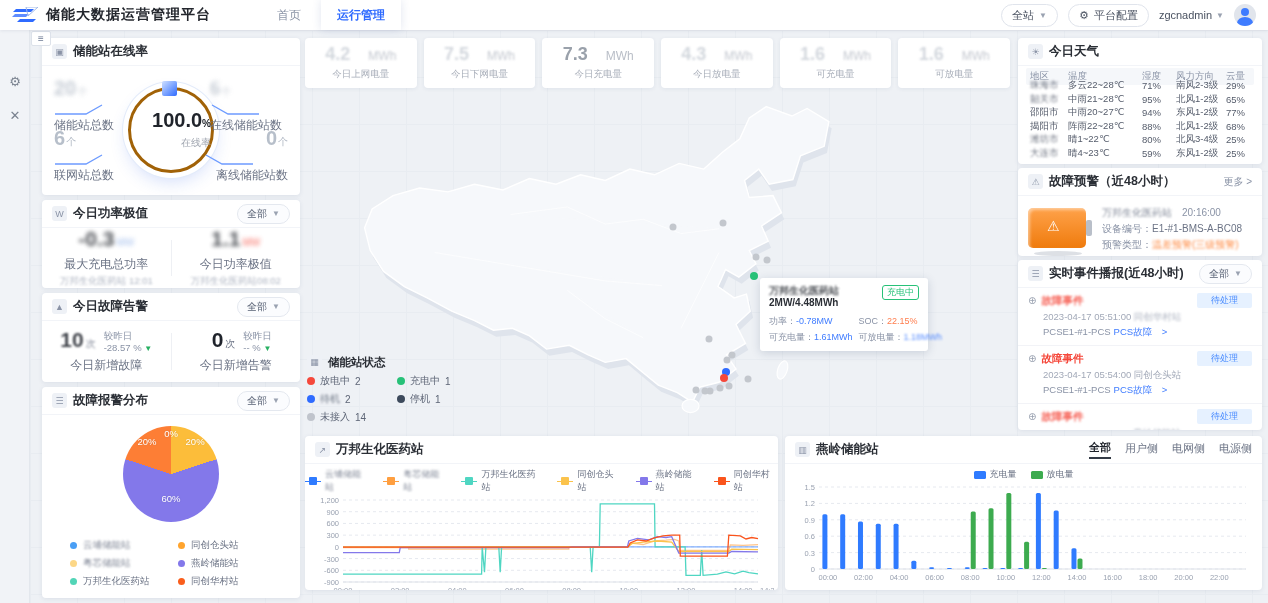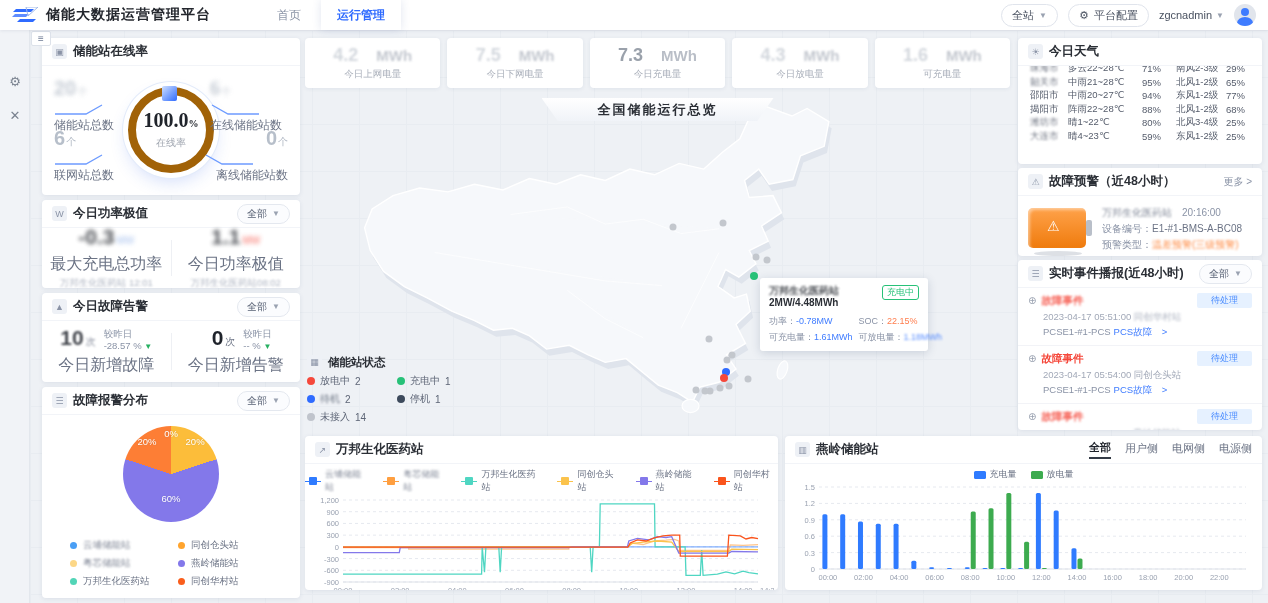--- a/index.html
+++ b/index.html
@@ -39,42 +39,42 @@
   #c-online .body{position:relative;height:128px;}
   .stat{position:absolute;width:84px;}
   .stat .sv{font-size:20px;color:#b7bfca;font-weight:bold;line-height:20px;}
   .stat .sv .unit{font-size:10px;font-weight:normal;color:#aeb6c2;margin-left:1px;}
   .stat .conn{display:block;margin:1px 0;}
   .stat .sl{font-size:12px;color:#6b7385;white-space:nowrap;}
   .stat.tl{left:12px;top:12px;}
   .stat.tr{right:6px;top:12px;font-family:Liberation Serif, serif;}
   .stat.bl{left:12px;bottom:10px;}
   .stat.br{right:12px;bottom:10px;text-align:right;}
-  #gauge{position:absolute;left:50%;top:50%;transform:translate(-50%,-50%);width:86px;height:86px;border-radius:50%;border:8px solid #a16207;background:#fff;box-shadow:0 0 0 5px #fff,0 0 0 6px #e3ebfa,0 8px 18px rgba(43,92,230,.22);display:flex;flex-direction:column;align-items:center;justify-content:center;font-family:Liberation Serif, serif;}
+  #gauge{position:absolute;left:50%;top:50%;transform:translate(-50%,-50%);width:86px;height:86px;border-radius:50%;border:3px solid #a16207;background:#fff;box-shadow:0 0 0 5px #fff,0 0 0 6px #e3ebfa,0 8px 18px rgba(43,92,230,.22);display:flex;flex-direction:column;align-items:flex-end;justify-content:center;}
   #gauge .gv{font-size:20px;font-weight:bold;color:#20242b;line-height:20px;}
   #gauge .gv .gu{font-size:10px;color:#20242b;}
   #gauge .gl{font-size:10px;color:#a0a6b0;margin-top:2px;}
   #gmark{position:absolute;left:50%;top:-9px;transform:translateX(-60%);width:15px;height:15px;border-radius:2px;background:linear-gradient(135deg,#cfe0ff,#2f6bff);}
   
   .twocol{display:flex;height:calc(100% - 28px);align-items:center;}
   .twocol .half{flex:1;text-align:center;position:relative;}
   .twocol .divider{width:1px;height:60%;background:#eef0f4;}
   .bigv{font-size:21px;font-weight:bold;color:#20242b;line-height:22px;}
   .bigv .unit{font-size:10px;font-weight:normal;margin-left:2px;}
   .u-blue{color:#8fb0e8;} .u-red{color:#f5483b;}
-  .half .lbl{font-size:16px;color:#6b7385;margin-top:2px;}
+  .half .lbl{font-size:12px;color:#6b7385;margin-top:2px;}
   .half .sub{font-size:9.5px;color:#a2a9b8;margin-top:2px;}
   .alarm-row{display:flex;align-items:center;justify-content:center;gap:8px;}
   .cmp{font-size:9.5px;color:#8a93a6;text-align:left;line-height:12px;}
   .cmp .dn{color:#27b061;font-size:8px;}
   
   #kpi-row{position:absolute;left:305px;top:38px;width:705px;height:50px;display:flex;gap:7px;}
   .kpi{flex:1;background:#fff;border-radius:4px;box-shadow:0 1px 4px rgba(31,53,105,.07);display:flex;flex-direction:column;align-items:center;justify-content:center;}
   .kpi .kv{font-size:18px;font-weight:bold;line-height:18px;}
-  .kpi .kv .ku{font-size:15px;font-weight:bold;color:#b9bec7;margin-left:18px;}
+  .kpi .kv .ku{font-size:12px;font-weight:normal;color:#b9bec7;margin-left:18px;}
   .kpi .kl{font-size:9.5px;color:#a8aeb9;margin-top:3px;}
   
   #map{position:absolute;left:305px;top:92px;width:705px;height:338px;}
   #banner{position:absolute;left:50%;top:6px;transform:translateX(-50%);width:232px;height:23px;background:linear-gradient(180deg,#ffffff,#f0f3f8);clip-path:polygon(0 0,100% 0,93% 100%,7% 100%);box-shadow:0 2px 6px rgba(40,60,100,.12);display:flex;align-items:center;justify-content:center;font-size:13px;font-weight:bold;color:#2b2f36;letter-spacing:2px;}
   .dot{position:absolute;width:7px;height:7px;border-radius:50%;transform:translate(-50%,-50%);cursor:pointer;}
   #tooltip{position:absolute;left:455px;top:186px;width:168px;background:#fff;border-radius:3px;box-shadow:0 2px 10px rgba(40,60,100,.18);padding:7px 9px;z-index:6;}
   #tt-head{display:flex;align-items:flex-start;gap:4px;}
   #tt-title{font-size:10px;font-weight:bold;color:#2b2f36;line-height:12px;}
   #tt-badge{margin-left:auto;font-size:9px;color:#27c178;border:1px solid #27c178;border-radius:3px;padding:0 4px;line-height:13px;flex:none;}
   #tt-rows{display:grid;grid-template-columns:1fr 1fr;gap:3px 6px;margin-top:6px;}
@@ -339,33 +339,36 @@
         <div class="kl">今日充电量</div>
       </div>
       <div class="kpi">
         <div class="kv blur1" style="color: rgb(204, 209, 216);">4.3<span class="ku">MWh</span></div>
         <div class="kl">今日放电量</div>
       </div>
       <div class="kpi">
         <div class="kv blur1" style="color: rgb(204, 209, 216);">1.6<span class="ku">MWh</span></div>
         <div class="kl">可充电量</div>
       </div>
+      <div class="kpi">
+        <div class="kv blur1" style="color: rgb(204, 209, 216);">1.6<span class="ku">MWh</span></div>
+        <div class="kl">可放电量</div>
+      </div>
     </div>
 
   <div id="map">
     <svg width="668" height="338" viewBox="0 0 705 338" style="position:absolute;left:16px;top:0">
       <g>
         <path transform="translate(3,7)" fill="#dfe4ec" d="M470,6 L497,16 L513,8 L536,22 L531,48 L506,58 L498,83 L473,88 L462,72 L447,84 L452,102 L477,100 L486,118 L465,132 L472,148 L452,158 L459,172 L441,186 L427,178 L419,196 L436,208 L449,204 L453,222 L438,236 L448,256 L428,268 L438,283 L420,297 L400,302 L392,318 L376,308 L356,300 L340,287 L322,272 L300,276 L282,268 L262,258 L238,262 L220,248 L202,240 L182,242 L162,232 L138,222 L112,208 L88,196 L66,180 L52,158 L46,134 L54,114 L76,100 L104,92 L134,96 L162,88 L192,94 L220,82 L248,88 L274,78 L300,84 L326,72 L352,78 L378,66 L404,72 L424,54 L442,40 L452,18 Z"></path>
         <path fill="#f6f8fb" stroke="#ffffff" stroke-width="1.5" d="M470,6 L497,16 L513,8 L536,22 L531,48 L506,58 L498,83 L473,88 L462,72 L447,84 L452,102 L477,100 L486,118 L465,132 L472,148 L452,158 L459,172 L441,186 L427,178 L419,196 L436,208 L449,204 L453,222 L438,236 L448,256 L428,268 L438,283 L420,297 L400,302 L392,318 L376,308 L356,300 L340,287 L322,272 L300,276 L282,268 L262,258 L238,262 L220,248 L202,240 L182,242 L162,232 L138,222 L112,208 L88,196 L66,180 L52,158 L46,134 L54,114 L76,100 L104,92 L134,96 L162,88 L192,94 L220,82 L248,88 L274,78 L300,84 L326,72 L352,78 L378,66 L404,72 L424,54 L442,40 L452,18 Z"></path>
         <path fill="#f6f8fb" stroke="#ffffff" stroke-width="1" d="M200,120 L260,112 L300,130 L340,125 L380,140 L420,135 M120,160 L180,170 L240,180 L300,190 L360,195 M420,160 L400,200 L380,240 M260,200 L300,230 L340,250" opacity="0.7"></path>
         <ellipse cx="390" cy="322" rx="9" ry="7" fill="#f6f8fb" stroke="#fff" stroke-width="1.2"></ellipse>
         <ellipse cx="487" cy="284" rx="5" ry="10" fill="#f6f8fb" stroke="#fff" stroke-width="1.2" transform="rotate(18 487 284)"></ellipse>
       </g>
     </svg>
-    <div id="banner">全国储能运行总览</div>
     <div id="map-dots" style="position:absolute;inset:0">
         <div class="dot" style="left: 52.2%; top: 39.9%; background: rgb(195, 199, 205);"></div>
         <div class="dot" style="left: 59.3%; top: 38.8%; background: rgb(195, 199, 205);"></div>
         <div class="dot" style="left: 64%; top: 48.8%; background: rgb(195, 199, 205);"></div>
         <div class="dot" style="left: 65.5%; top: 49.7%; background: rgb(195, 199, 205);"></div>
         <div class="dot" style="left: 63.7%; top: 54.4%; background: rgb(39, 193, 120); width: 8px; height: 8px; z-index: 3;"></div>
         <div class="dot" style="left: 57.3%; top: 73.1%; background: rgb(195, 199, 205);"></div>
         <div class="dot" style="left: 60.6%; top: 77.8%; background: rgb(195, 199, 205);"></div>
         <div class="dot" style="left: 59.9%; top: 79.3%; background: rgb(195, 199, 205);"></div>
         <div class="dot" style="left: 62.8%; top: 84.9%; background: rgb(195, 199, 205);"></div>
@@ -423,20 +426,27 @@
         </div>
     </div>
   </div>
 
   <div class="card" style="left:1018px;top:38px;width:244px;height:126px">
     <div class="card-h">
         <span class="ph-ico">☀</span>
         <span class="t">今日天气</span>
       </div>
     <div id="weather-table">
+        <div class="wr head">
+          <span class="wc1">地区</span>
+          <span class="wc2">温度</span>
+          <span class="wc3">湿度</span>
+          <span class="wc4">风力方向</span>
+          <span class="wc5">云量</span>
+        </div>
         <div class="wr" style="margin-top: -6px;">
           <span class="wc1 blur1">珠海市</span>
           <span class="wc2">多云22~28℃</span>
           <span class="wc3">71%</span>
           <span class="wc4">南风2-3级</span>
           <span class="wc5">29%</span>
         </div>
         <div class="wr">
           <span class="wc1 blur1">韶关市</span>
           <span class="wc2">中雨21~28℃</span>

